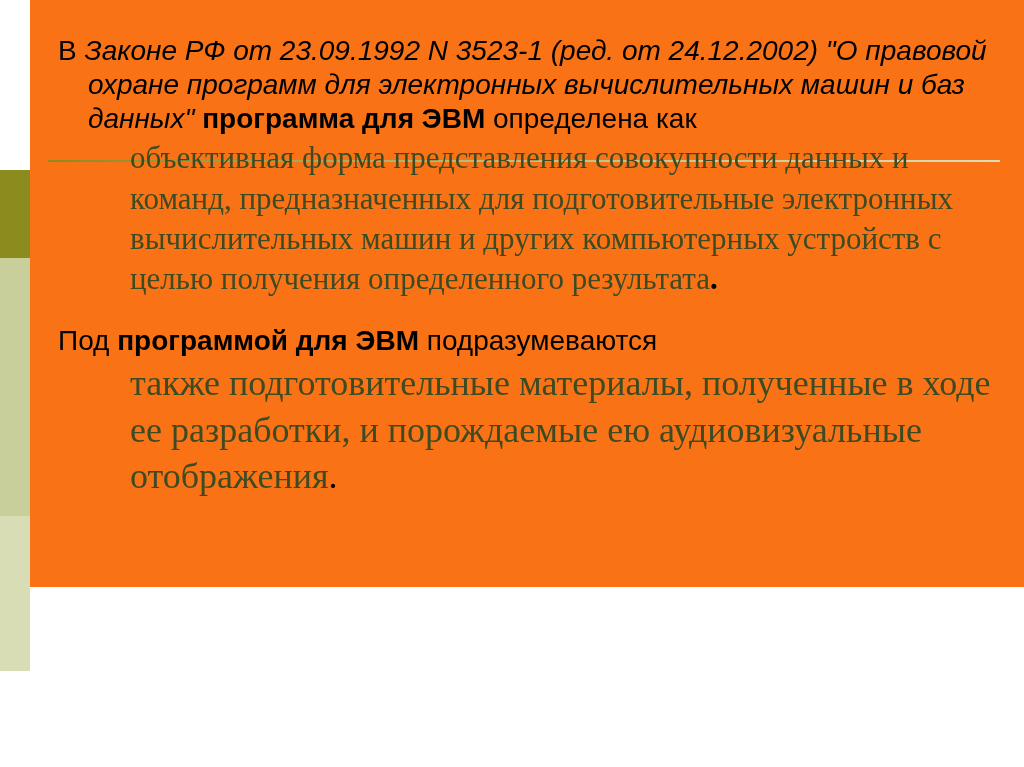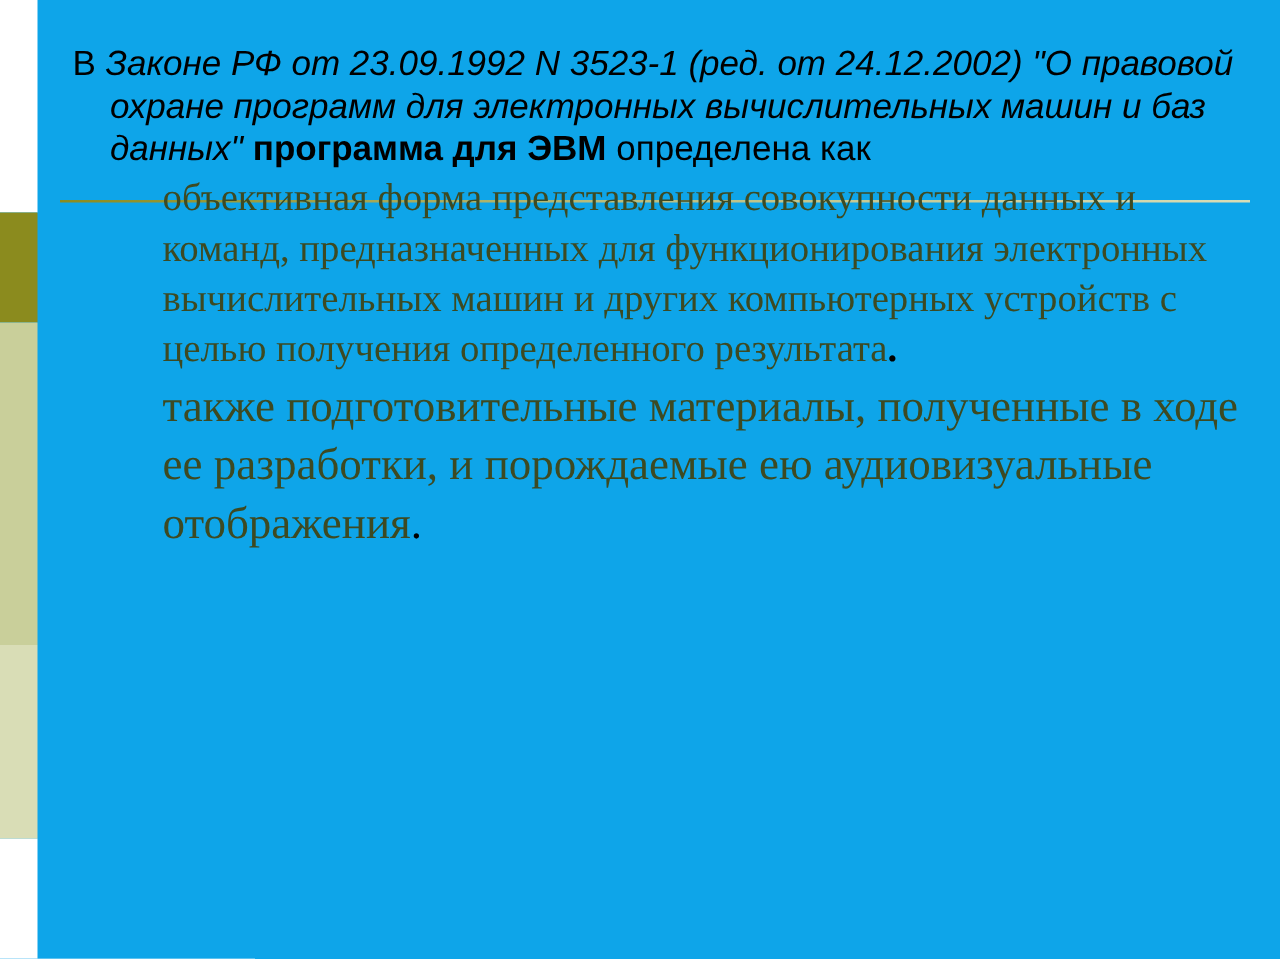--- a/index.html
+++ b/index.html
@@ -9,22 +9,22 @@
   body {
     width: 1024px;
     height: 767px;
     background: #ffffff;
     font-family: "Liberation Serif", serif;
     overflow: hidden;
   }
   .slide {
     position: relative;
     width: 1024px;
-    height: 767px;
-    background: #0ea5e9;
+    height: 587px;
+    background: #f97316;
     box-sizing: border-box;
   }
   
   .left-bar {
     position: absolute;
     left: 0;
     top: 0;
     width: 30px;
     height: 767px;
   }
@@ -134,22 +134,25 @@
 
   <div class="rule"></div>
 
   <div class="content">
 
     <div class="bullet b1">
       <span>В </span><span class="ital">Законе РФ от 23.09.1992 N 3523-1 (ред. от 24.12.2002) "О правовой охране программ для электронных вычислительных машин и баз данных"</span><span class="bold"> программа для ЭВМ</span><span class="tail"> определена как</span>
     </div>
 
     <div class="b1-rest">
-      <span>объективная форма представления совокупности данных и команд, предназначенных для функционирования электронных вычислительных машин и других компьютерных устройств с целью получения определенного результата</span><span class="dot">.</span>
+      <span>объективная форма представления совокупности данных и команд, предназначенных для подготовительные электронных вычислительных машин и других компьютерных устройств с целью получения определенного результата</span><span class="dot">.</span>
     </div>
 
+    <div class="bullet b2">
+      <span>Под </span><span class="bold">программой для ЭВМ</span><span> подразумеваются</span>
+    </div>
 
     <div class="b2-rest">
       <span>также подготовительные материалы, полученные в ходе ее разработки, и порождаемые ею аудиовизуальные отображения</span><span class="dot">.</span>
     </div>
 
   </div>
 </div>
 
 </body></html>

